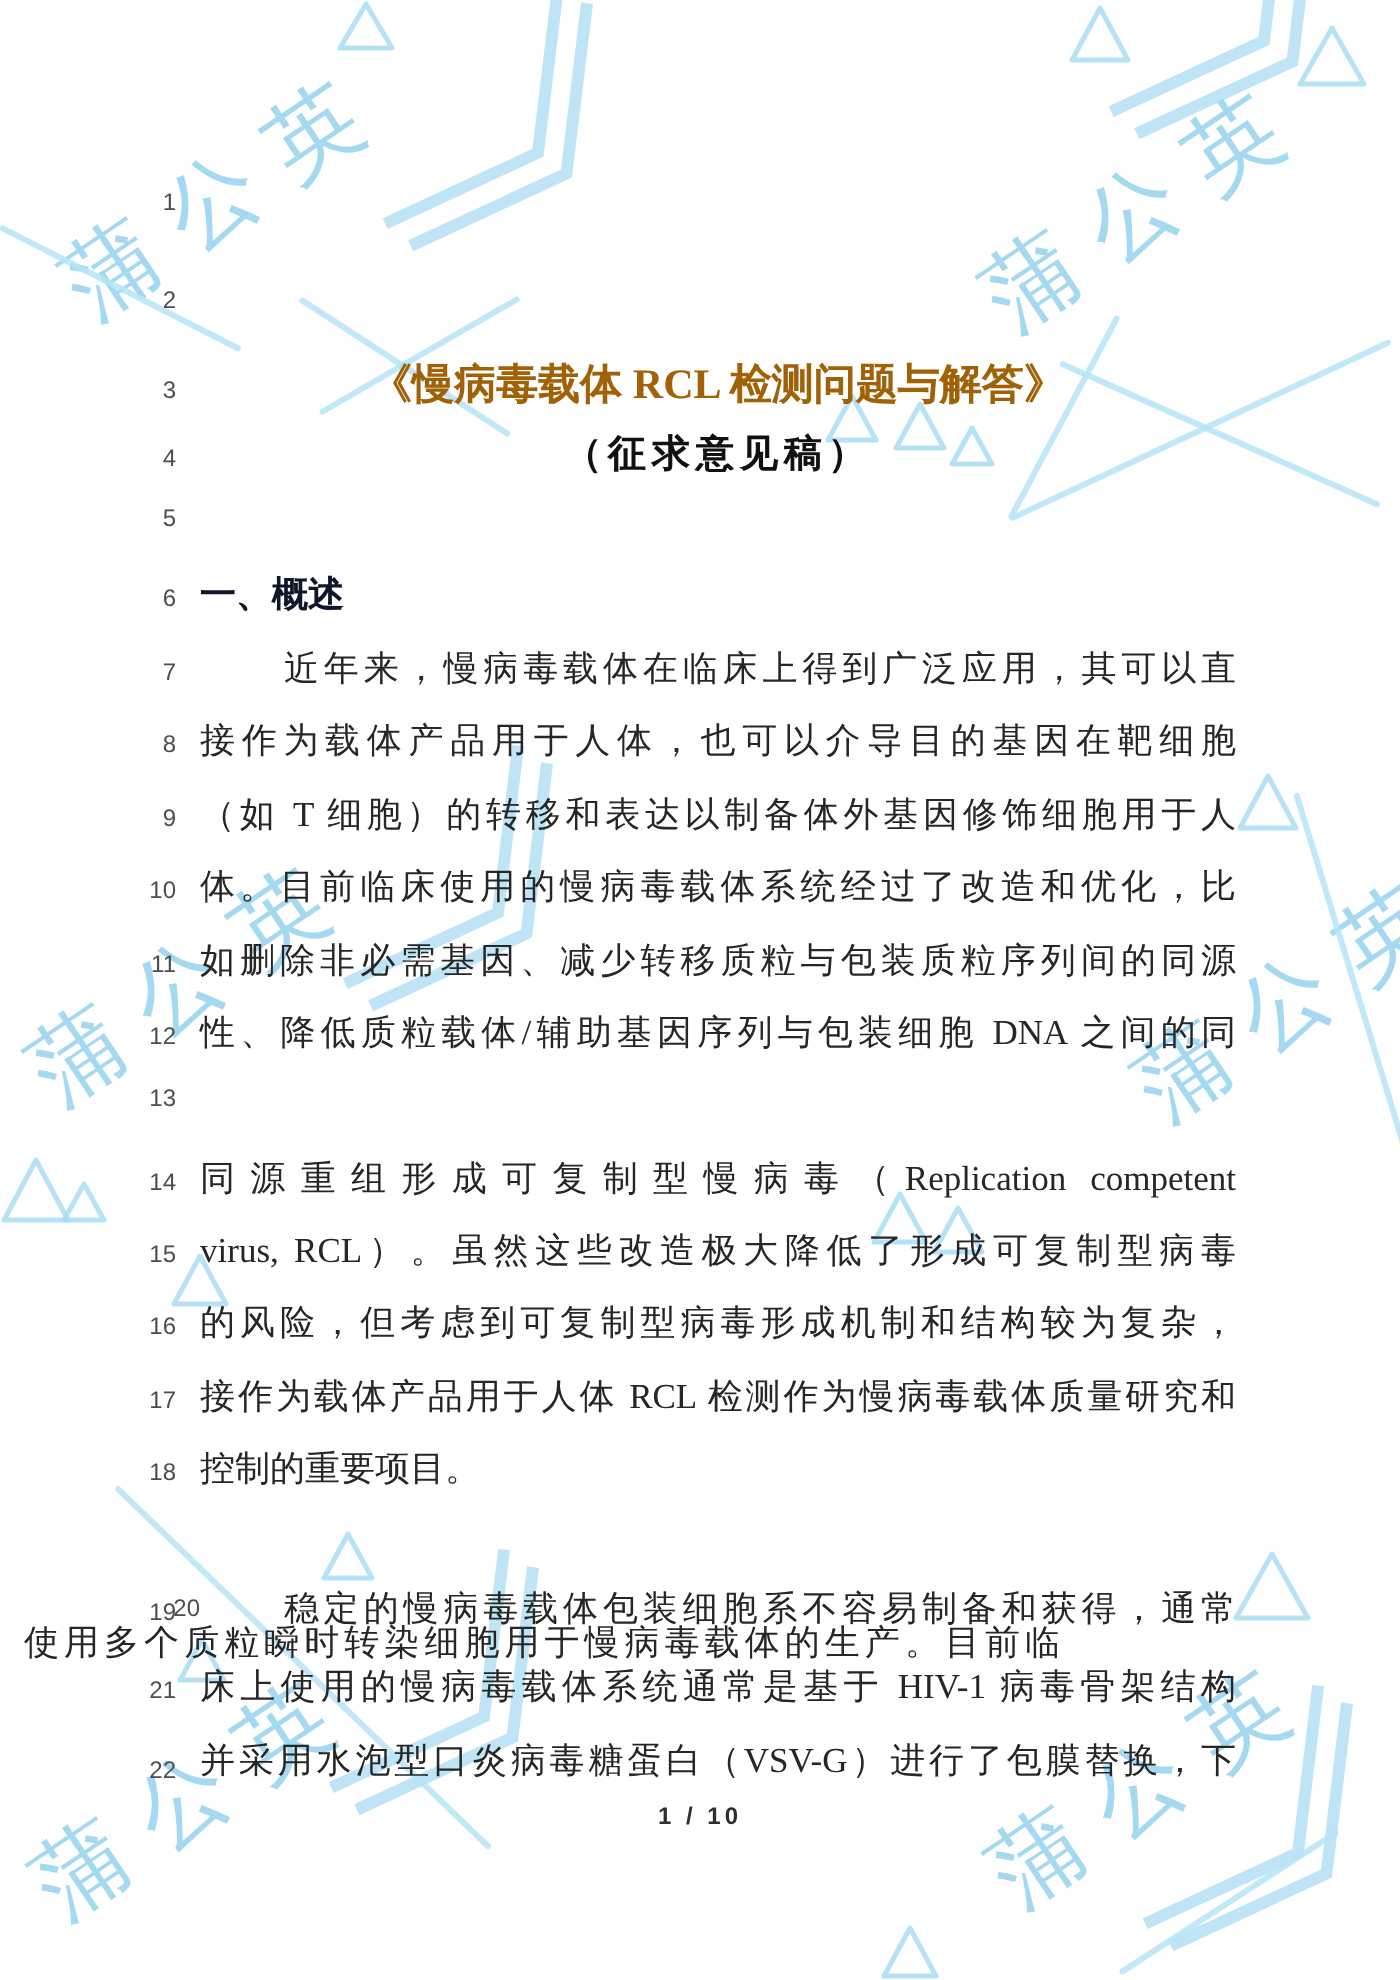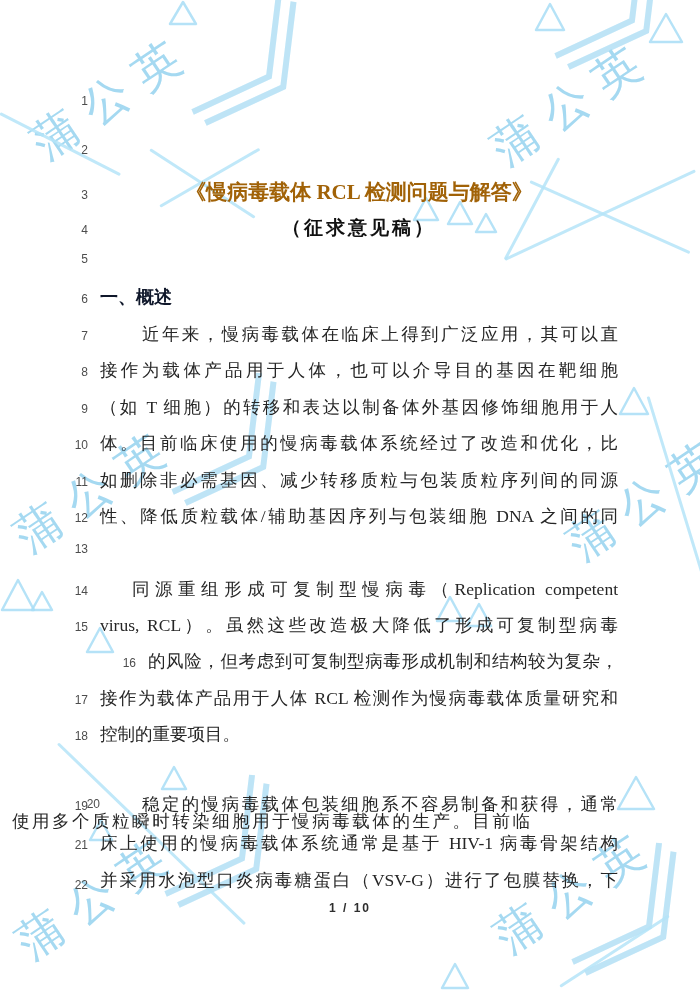--- a/index.html
+++ b/index.html
@@ -190,29 +190,29 @@
       <span class="num">11</span>
       <span class="txt fill">如删除非必需基因、减少转移质粒与包装质粒序列间的同源</span>
     </div>
     <div class="line" style="top:506px;">
       <span class="num">12</span>
       <span class="txt fill">性、降低质粒载体/辅助基因序列与包装细胞 DNA 之间的同</span>
     </div>
     <div class="line" style="top:542px;">
       <span class="num">13</span>
     </div>
-    <div class="line" style="top:579px;gap:32px;">
+    <div class="line" style="top:579px;">
       <span class="num">14</span>
       <span class="txt fill">同源重组形成可复制型慢病毒（Replication competent</span>
     </div>
     <div class="line" style="top:615px;">
       <span class="num">15</span>
       <span class="txt fill">virus, RCL）。虽然这些改造极大降低了形成可复制型病毒</span>
     </div>
-    <div class="line" style="top:651px;padding-left:48px;">
+    <div class="line" style="top:651px;">
       <span class="num">16</span>
       <span class="txt fill">的风险，但考虑到可复制型病毒形成机制和结构较为复杂，</span>
     </div>
     <div class="line" style="top:688px;">
       <span class="num">17</span>
       <span class="txt fill">接作为载体产品用于人体 RCL 检测作为慢病毒载体质量研究和</span>
     </div>
     <div class="line" style="top:724px;">
       <span class="num">18</span>
       <span class="txt">控制的重要项目。</span>

